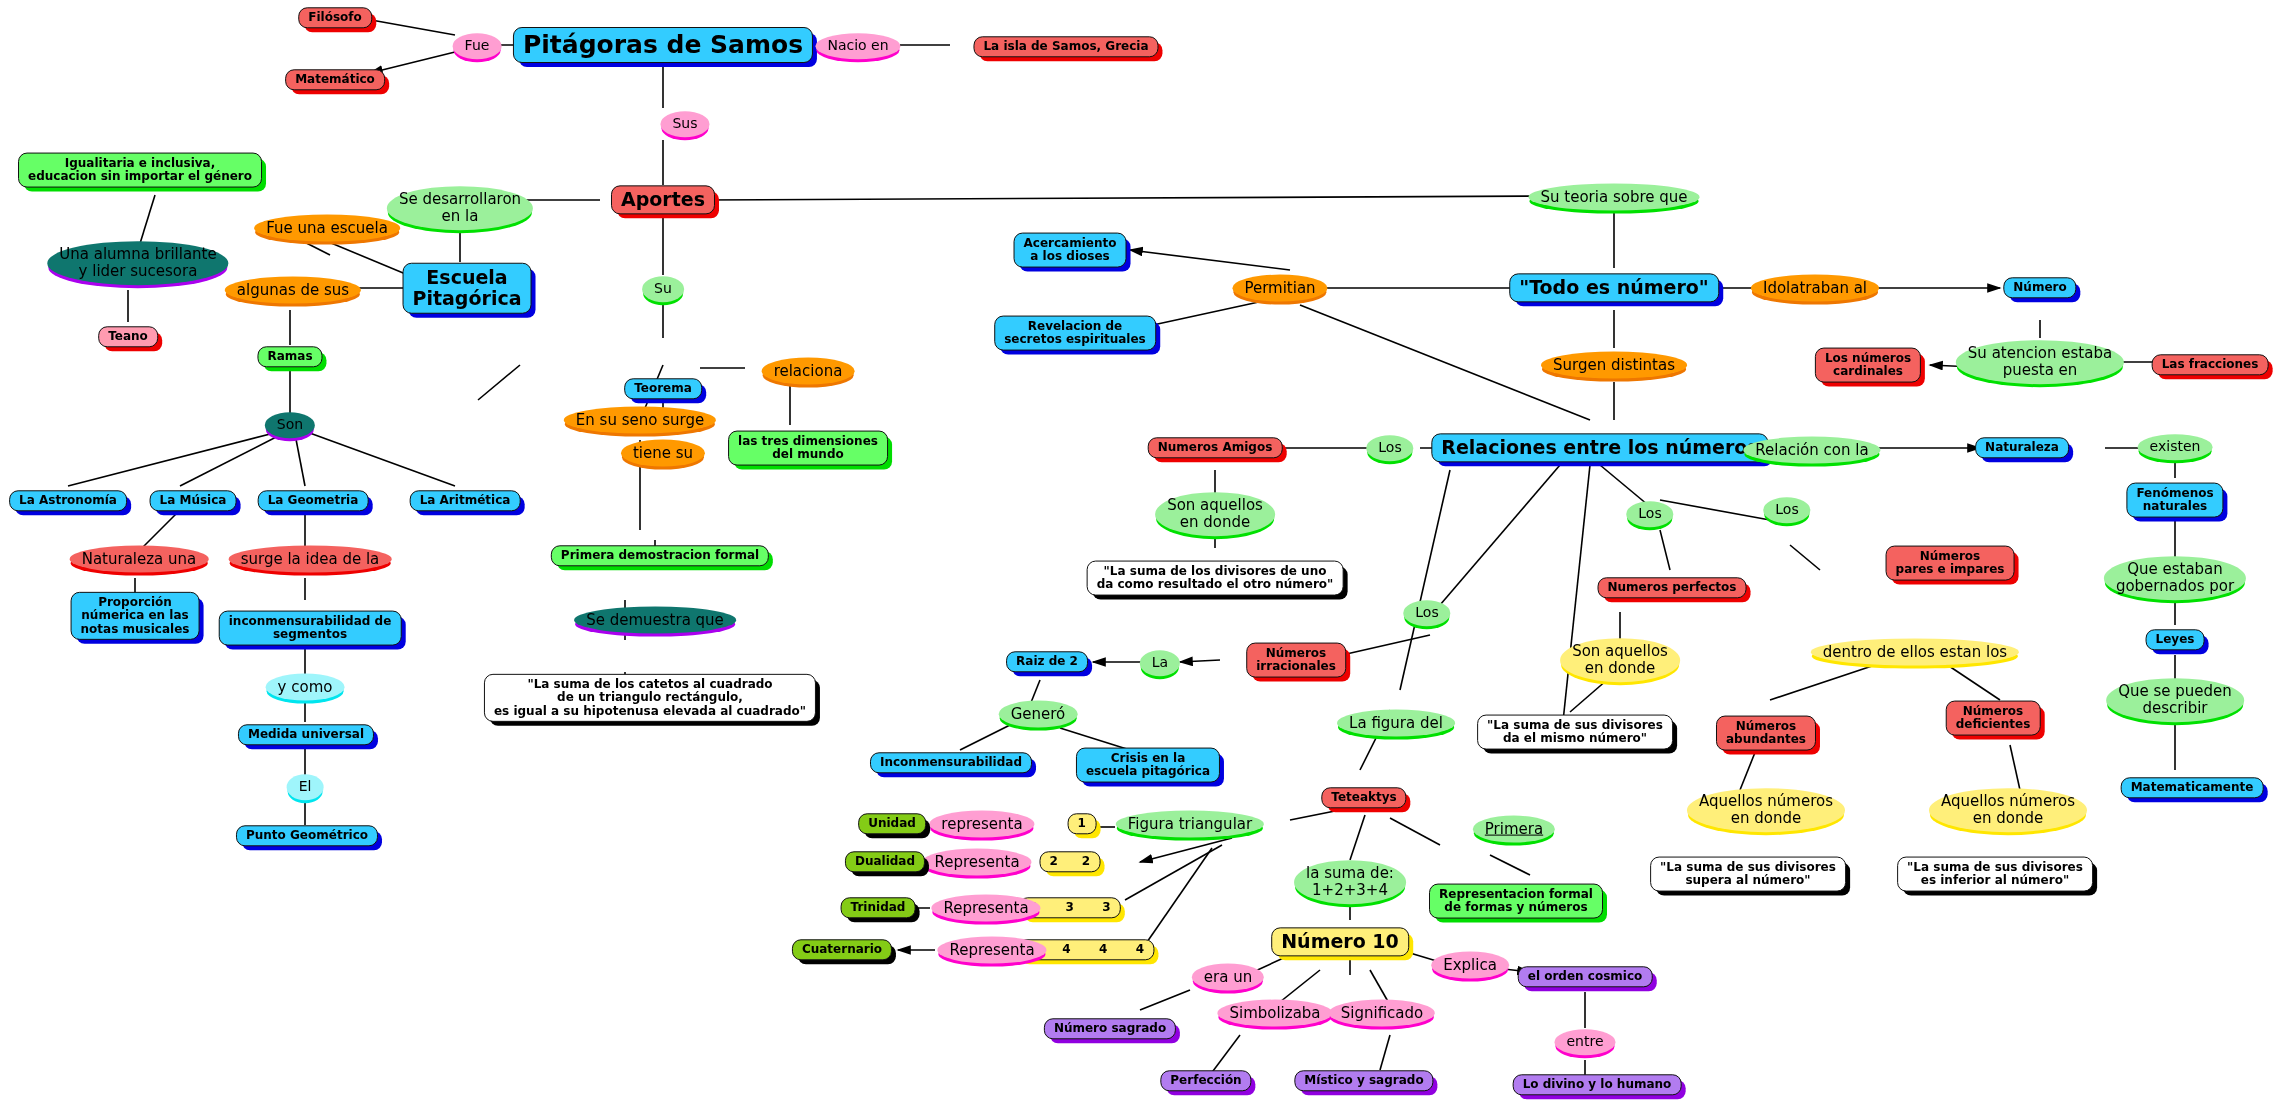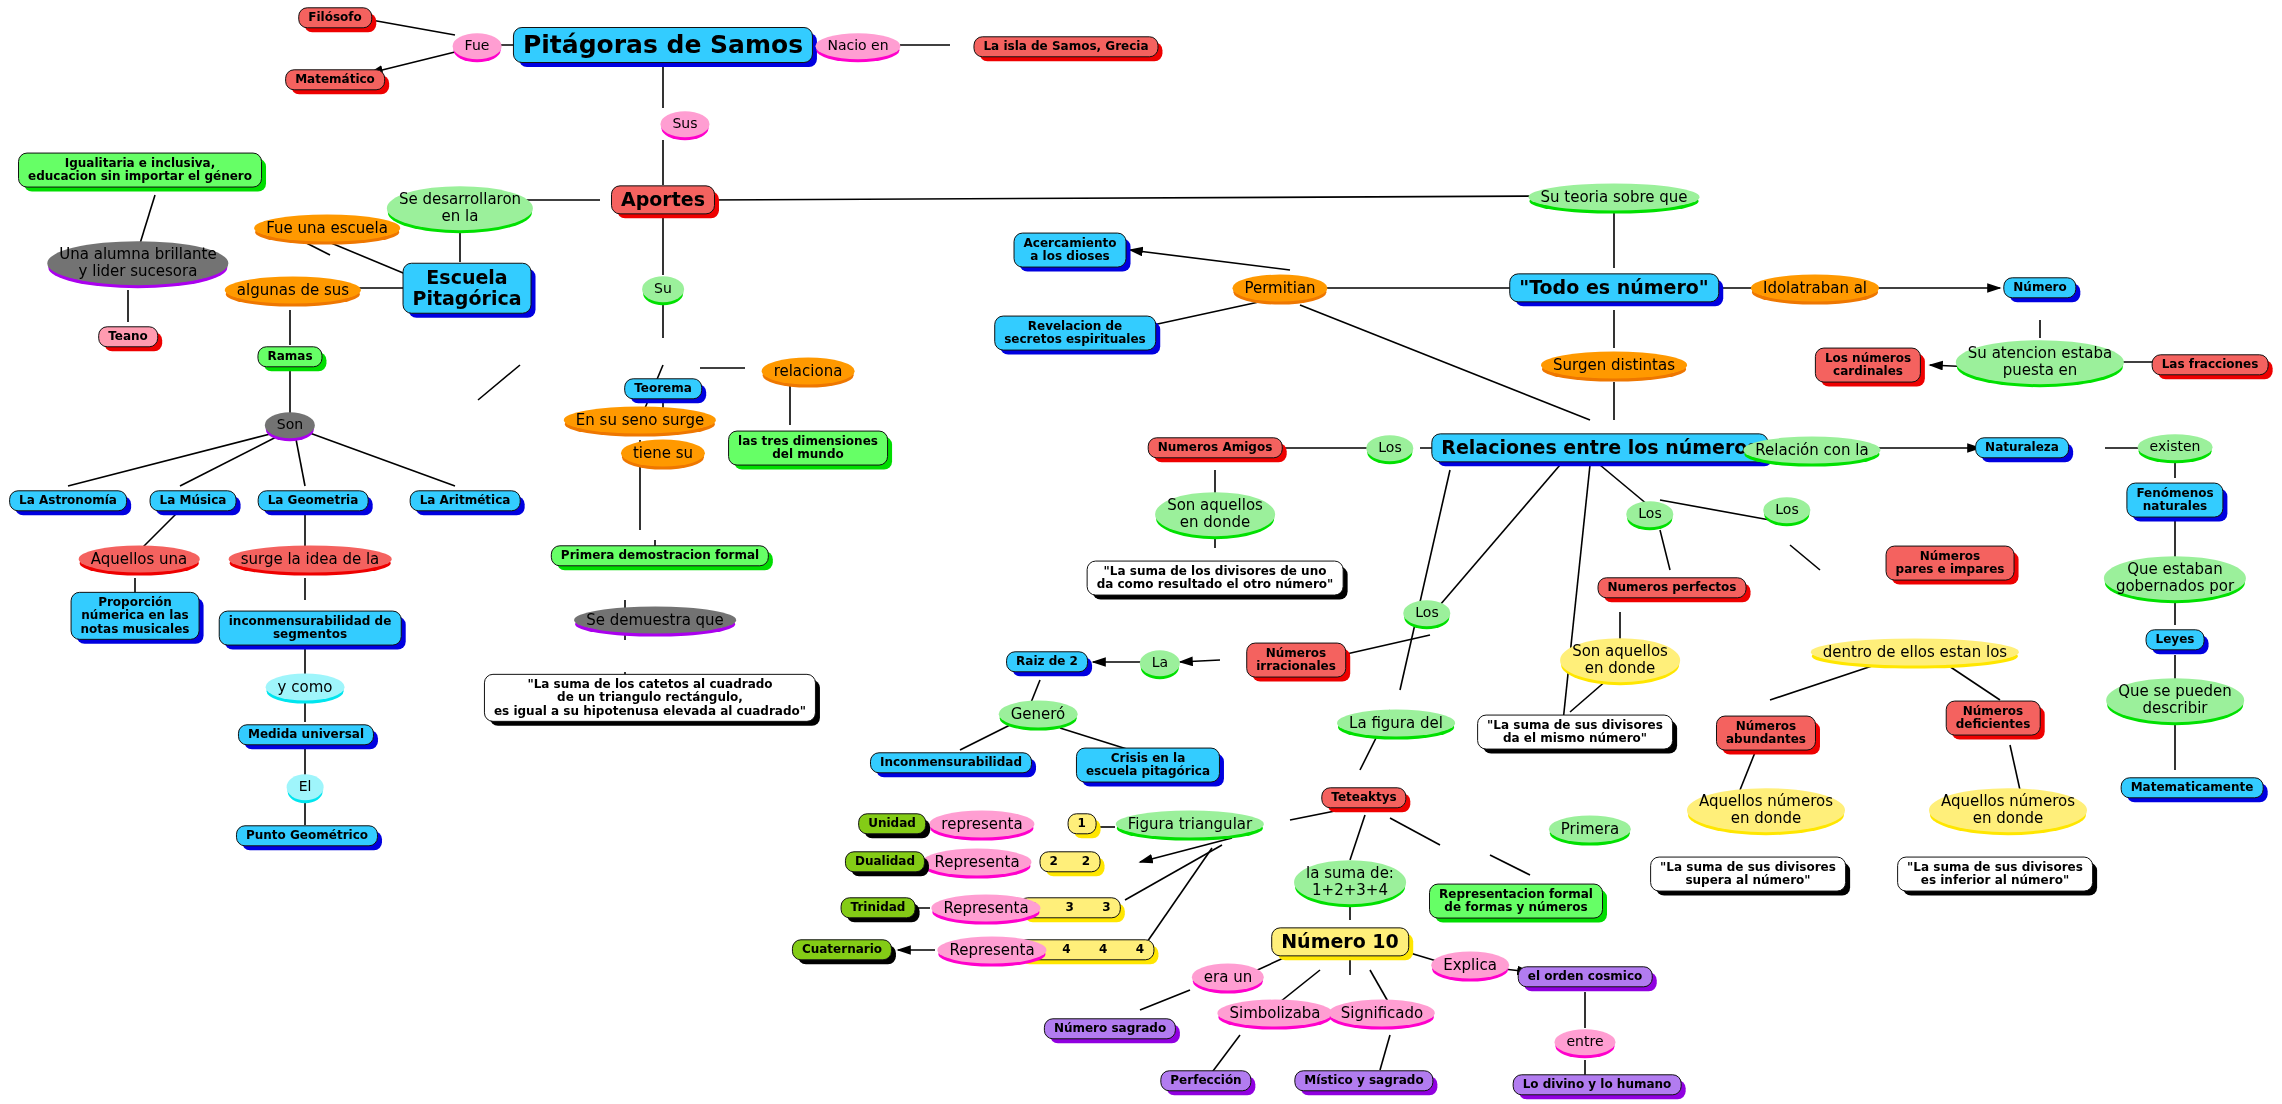--- a/index.html
+++ b/index.html
@@ -21,21 +21,21 @@
   .box.yellow{background:#ffef7a;box-shadow:5px 5px 0 -1px #ffe600;}
   .box.white{background:#84cc16;box-shadow:5px 5px 0 -1px #000000;}
   .box.quote{background:#ffffff;box-shadow:5px 5px 0 -1px #000000;font-weight:bold;}
   .box.greenq{background:#66ff66;box-shadow:5px 5px 0 -1px #00dd00;font-weight:bold;}
 
   
   .ell{border-radius:50%;font-weight:normal;color:#000;padding:5px 12px;border:0;}
   .ell.pinkE{background:#ff9ed2;box-shadow:0 4px 0 -1px #ff00cc;}
   .ell.orangeE{background:#ff9900;box-shadow:0 4px 0 -1px #ee7700;}
   .ell.greenE{background:#9bf09b;box-shadow:0 4px 0 -1px #00e000;}
-  .ell.violetE{background:#737373;box-shadow:0 4px 0 -1px #aa00ee;}
+  .ell.violetE{background:#0f766e;box-shadow:0 4px 0 -1px #aa00ee;}
   .ell.redE{background:#f4625f;box-shadow:0 4px 0 -1px #ee0000;}
   .ell.cyanE{background:#9ff5fb;box-shadow:0 4px 0 -1px #00e5ee;}
   .ell.yellowE{background:#ffef7a;box-shadow:0 4px 0 -1px #ffe600;} .f11{font-size:14px;} .f12{font-size:15px;} .f14{font-size:12px;} .f16{font-size:19px;}
   .f21{font-size:25px;}
   .tetranum{letter-spacing:0.04em;}
 </style>
 </head>
 <body>
 
 <div id="stage">
@@ -196,21 +196,21 @@
 <div class="node box red f16" style="left:663px;top:200px;">Aportes</div>
 
 <div class="node box green f14" style="left:290px;top:357px;">Ramas</div>
 <div class="node ell violetE f11" style="left:290px;top:425px;">Son</div>
 
 <div class="node box cyan f14" style="left:68px;top:501px;">La Astronomía</div>
 <div class="node box cyan f14" style="left:193px;top:501px;">La Música</div>
 <div class="node box cyan f14" style="left:313px;top:501px;">La Geometria</div>
 <div class="node box cyan f14" style="left:465px;top:501px;">La Aritmética</div>
 
-<div class="node ell redE f12" style="left:139px;top:559px;">Aquellos una</div>
+<div class="node ell redE f12" style="left:139px;top:559px;">Naturaleza una</div>
 <div class="node ell redE f12" style="left:310px;top:559px;">surge la idea de la</div>
 
 <div class="node box cyan f14" style="left:135px;top:616px;">Proporción
 númerica en las
 notas musicales</div>
 <div class="node box cyan f14" style="left:310px;top:628px;">inconmensurabilidad de
 segmentos</div>
 <div class="node ell cyanE f12" style="left:305px;top:687px;">y como</div>
 <div class="node box cyan f14" style="left:306px;top:735px;">Medida universal</div>
 <div class="node ell cyanE f11" style="left:305px;top:787px;">El</div>
@@ -309,21 +309,21 @@
 <div class="node box yellow f14 tetranum" style="left:1085px;top:950px;">4      4      4      4</div>
 <div class="node ell pinkE f12" style="left:982px;top:824px;">representa</div>
 <div class="node ell pinkE f12" style="left:977px;top:862px;">Representa</div>
 <div class="node ell pinkE f12" style="left:986px;top:908px;">Representa</div>
 <div class="node ell pinkE f12" style="left:992px;top:950px;">Representa</div>
 <div class="node box white f14" style="left:892px;top:824px;">Unidad</div>
 <div class="node box white f14" style="left:885px;top:862px;">Dualidad</div>
 <div class="node box white f14" style="left:878px;top:908px;">Trinidad</div>
 <div class="node box white f14" style="left:842px;top:950px;">Cuaternario</div>
 
-<div class="node ell greenE f12" style="left:1590px;top:829px;">Primera</div>
+<div class="node ell greenE f12" style="left:1514px;top:829px;text-decoration:underline;">Primera</div>
 <div class="node box greenq f14" style="left:1516px;top:901px;">Representacion formal
 de formas y números</div>
 <div class="node ell greenE f12" style="left:1350px;top:882px;">la suma de:
 1+2+3+4</div>
 <div class="node box yellow f16" style="left:1340px;top:942px;">Número 10</div>
 
 <div class="node ell pinkE f12" style="left:1228px;top:977px;">era un</div>
 <div class="node box purple f14" style="left:1110px;top:1029px;border-radius:9px;">Número sagrado</div>
 <div class="node ell pinkE f12" style="left:1275px;top:1013px;">Simbolizaba</div>
 <div class="node box purple f14" style="left:1206px;top:1081px;">Perfección</div>

